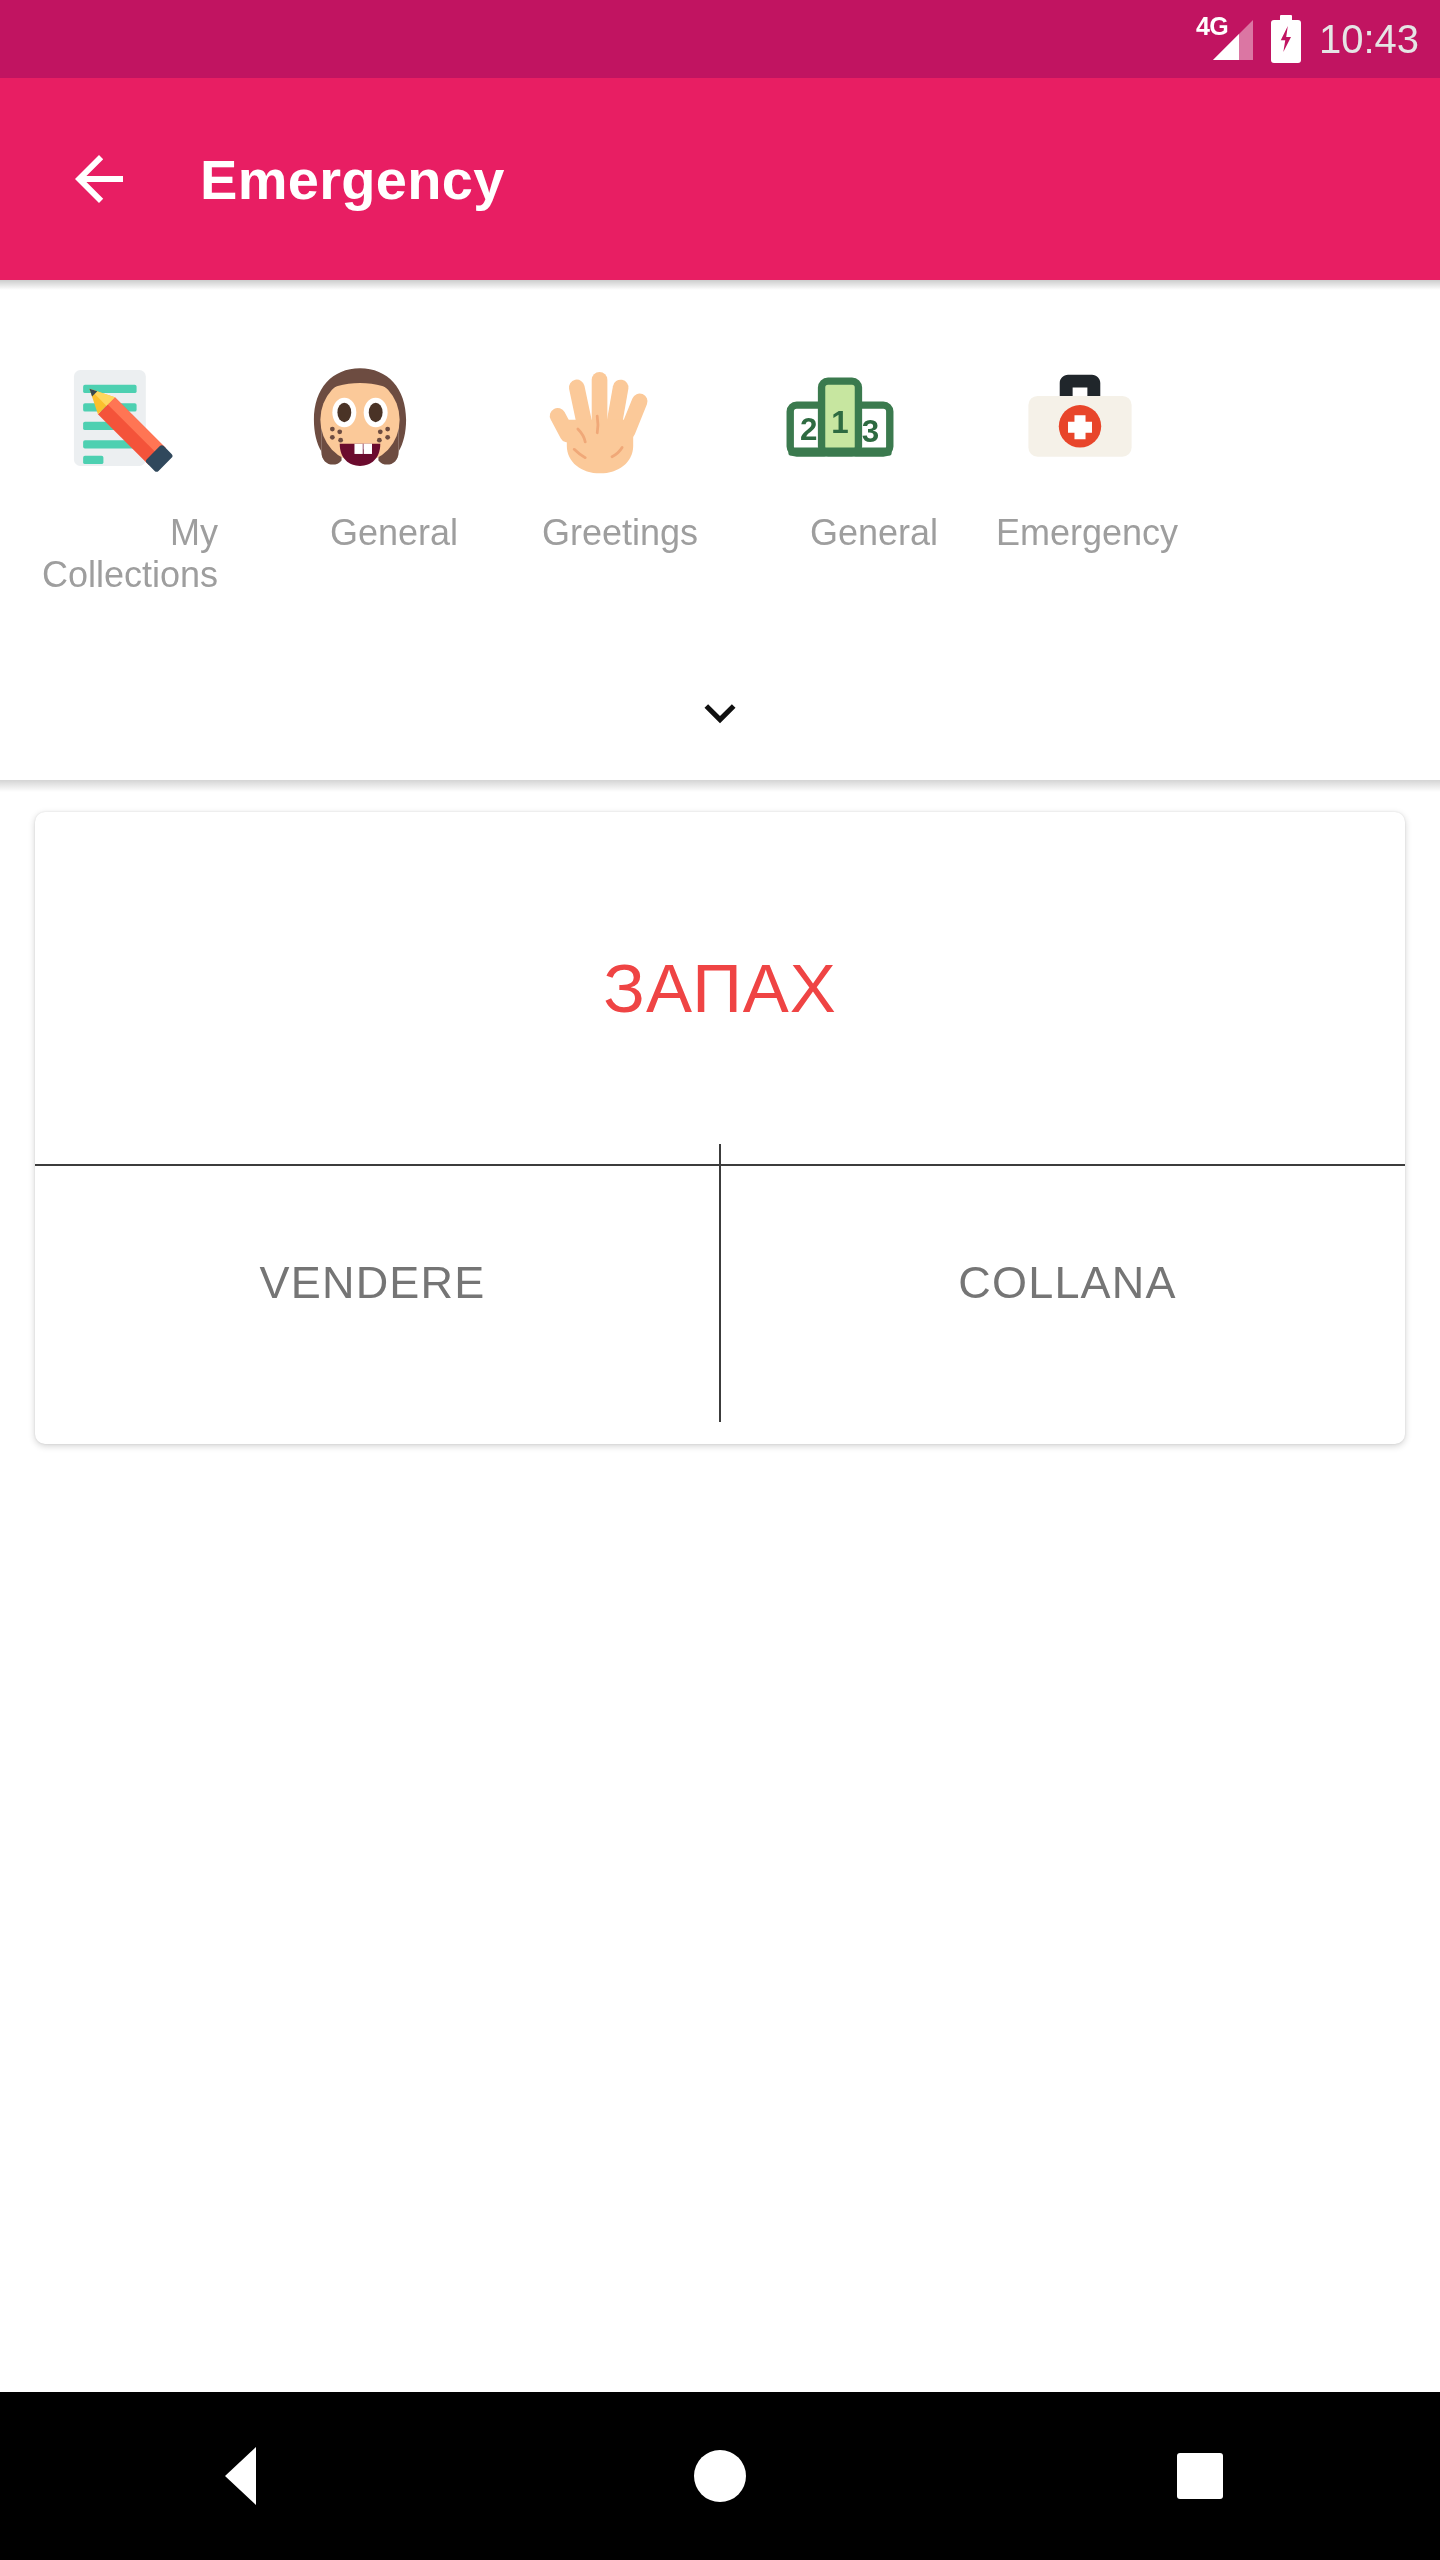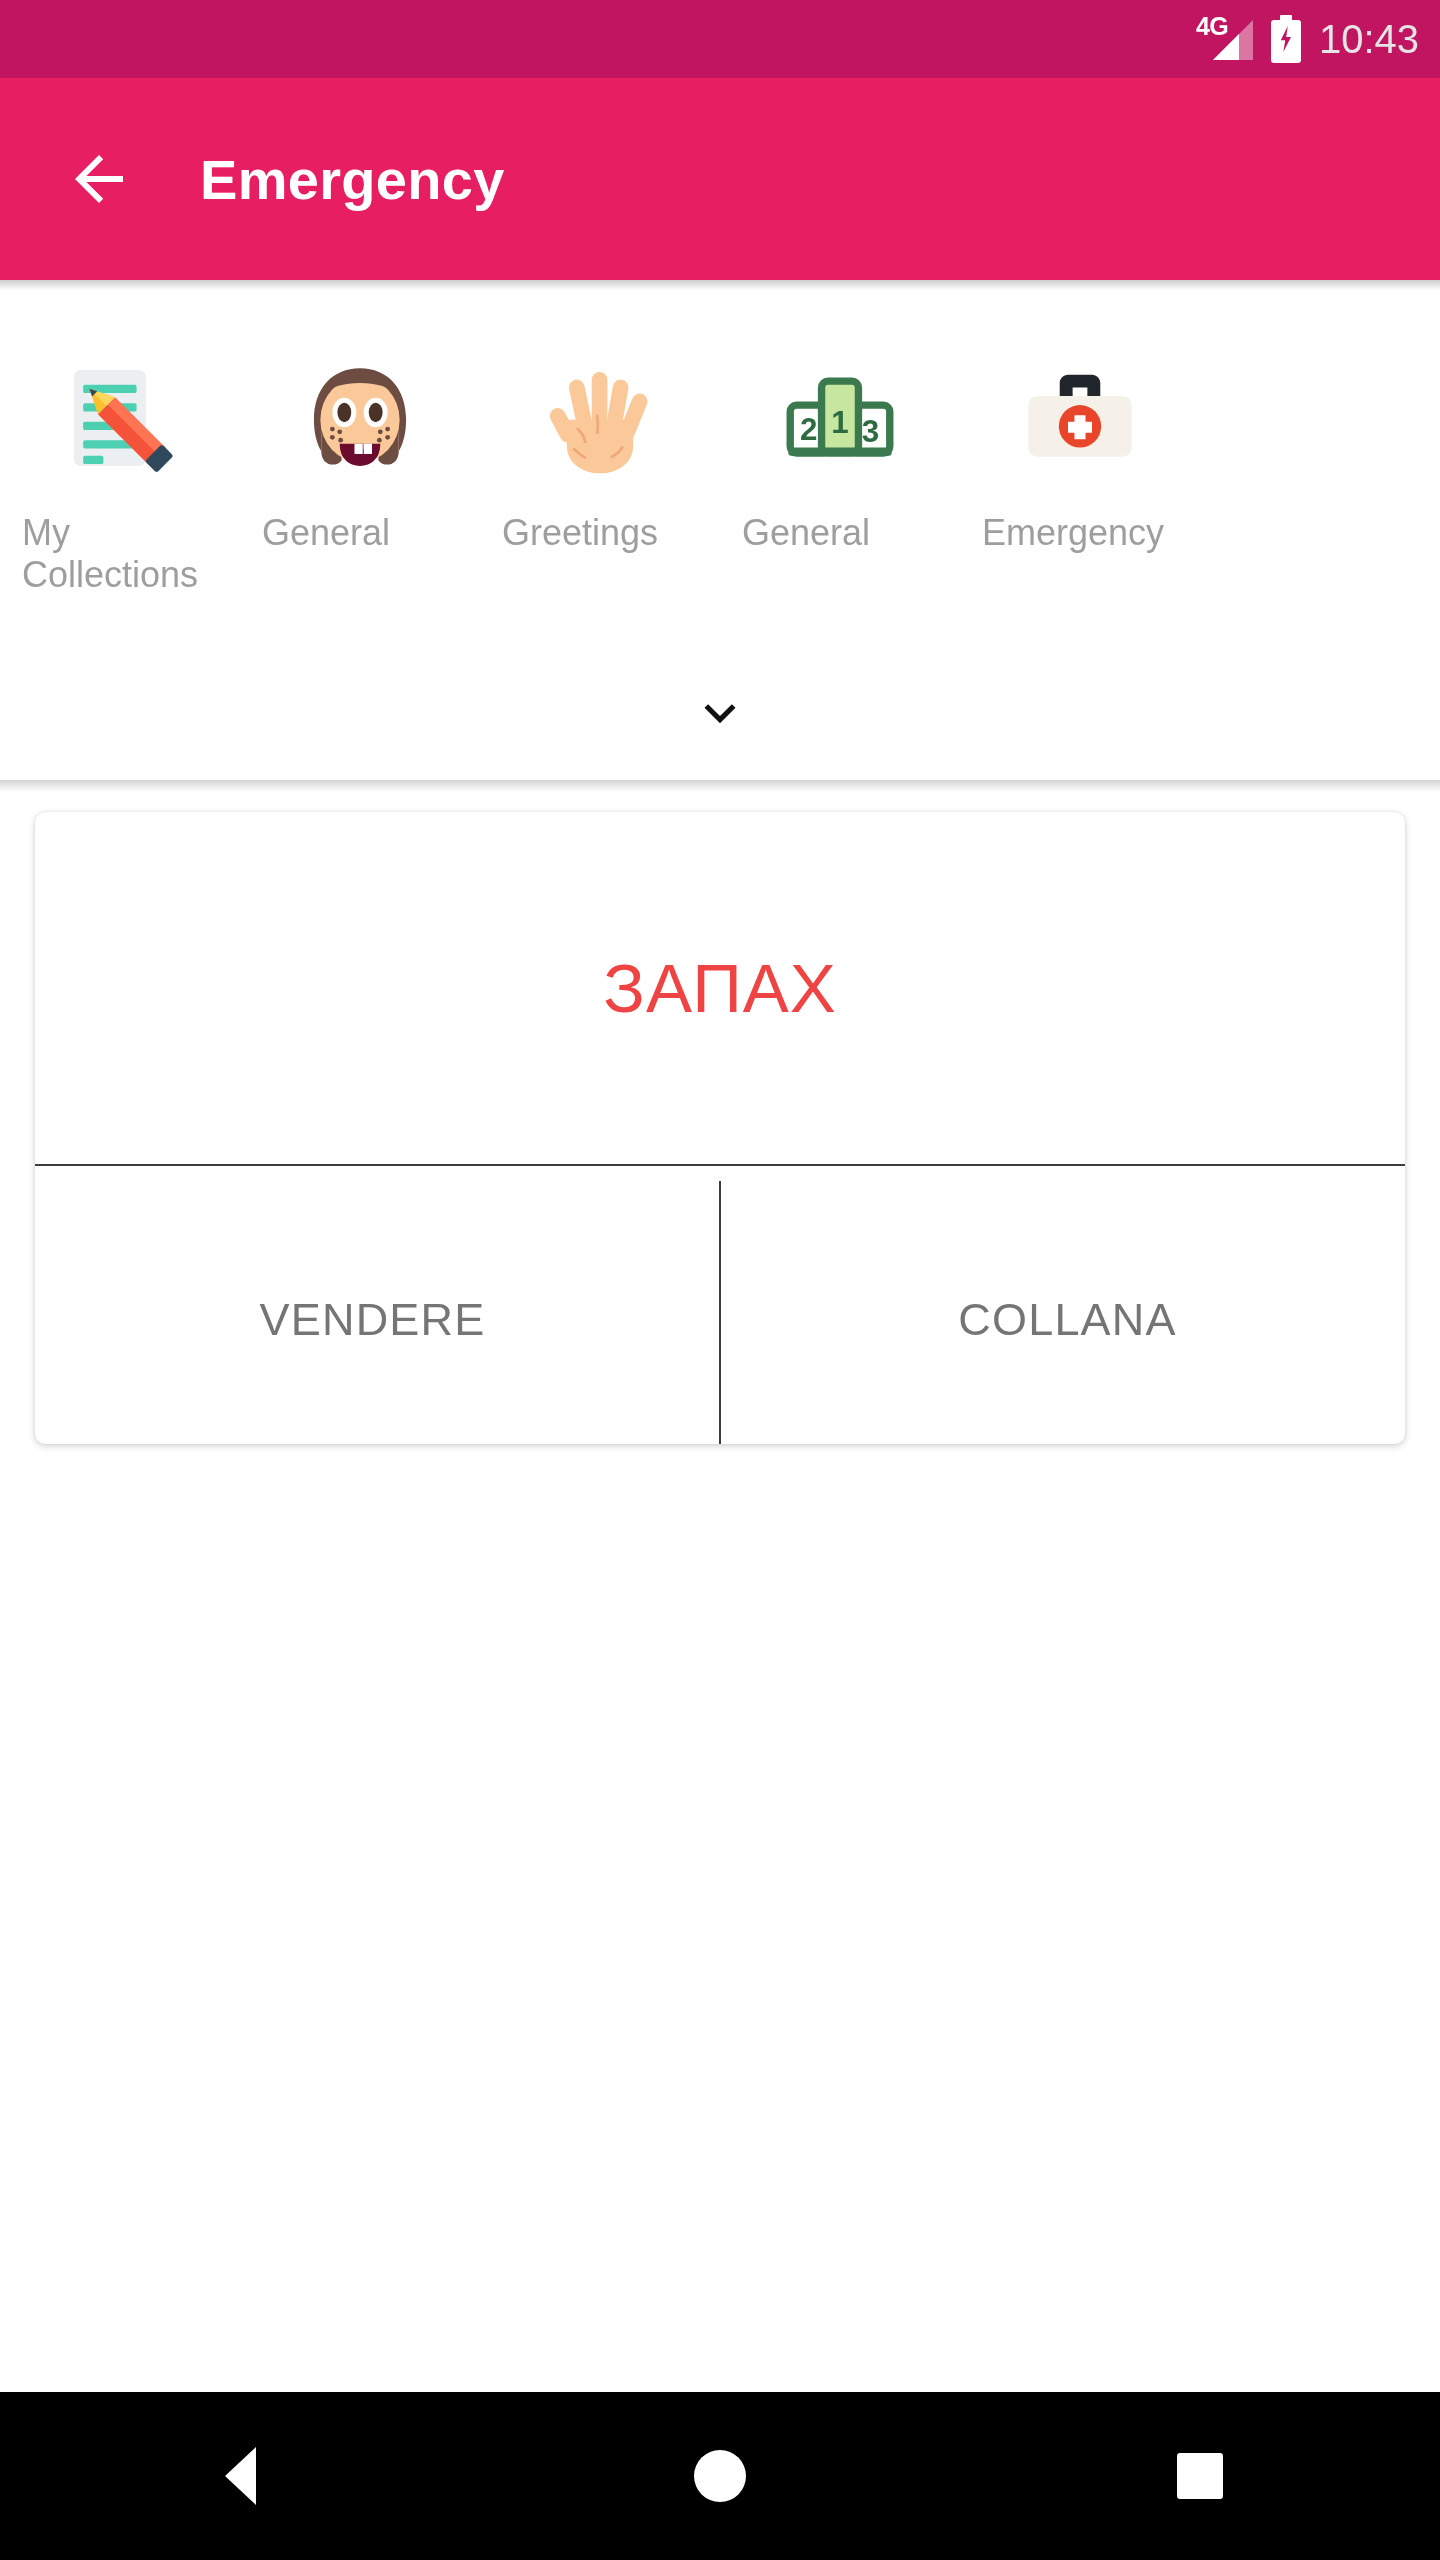--- a/index.html
+++ b/index.html
@@ -158,21 +158,21 @@
     width: 160px;
     height: 160px;
     display: flex;
     align-items: center;
     justify-content: center;
   }
   .cat-label {
     margin-top: 14px;
     font-size: 36px;
     color: #9e9e9e;
-    text-align: left;
+    text-align: right;
     line-height: 1.18;
     width: 196px;
     word-break: break-word;
   }
   .expander {
     position: absolute;
     bottom: 22px; left: 0;
     width: 1440px;
     height: 90px;
     display: flex;
@@ -217,21 +217,21 @@
   }
   .card-divider-h {
     position: absolute;
     top: 352px; left: 0;
     width: 1370px;
     height: 2px;
     background: #3c3c3c;
   }
   .card-options {
     position: absolute;
-    top: 369px; left: 0;
+    top: 332px; left: 0;
     width: 1370px;
     height: 278px;
     display: flex;
     gap: 9px;
   }
   .option {
     flex: 1;
     display: flex;
     align-items: center;
     justify-content: center;

